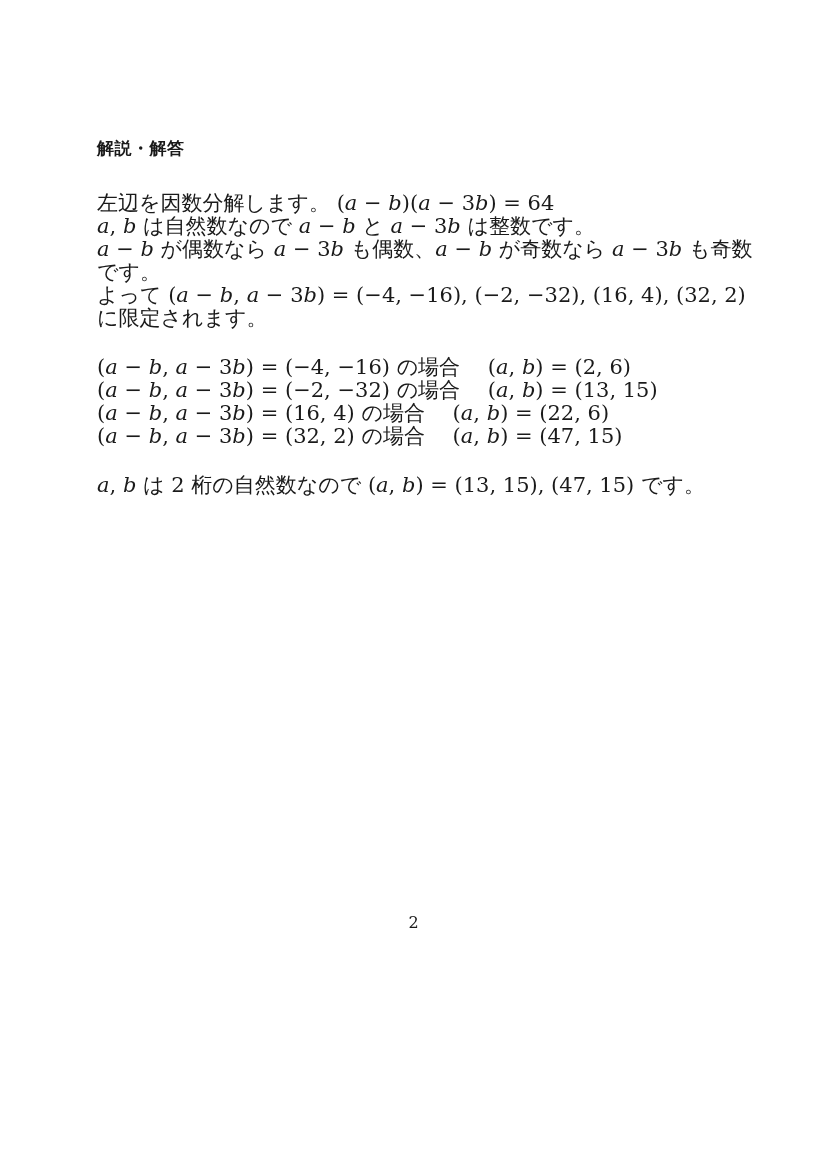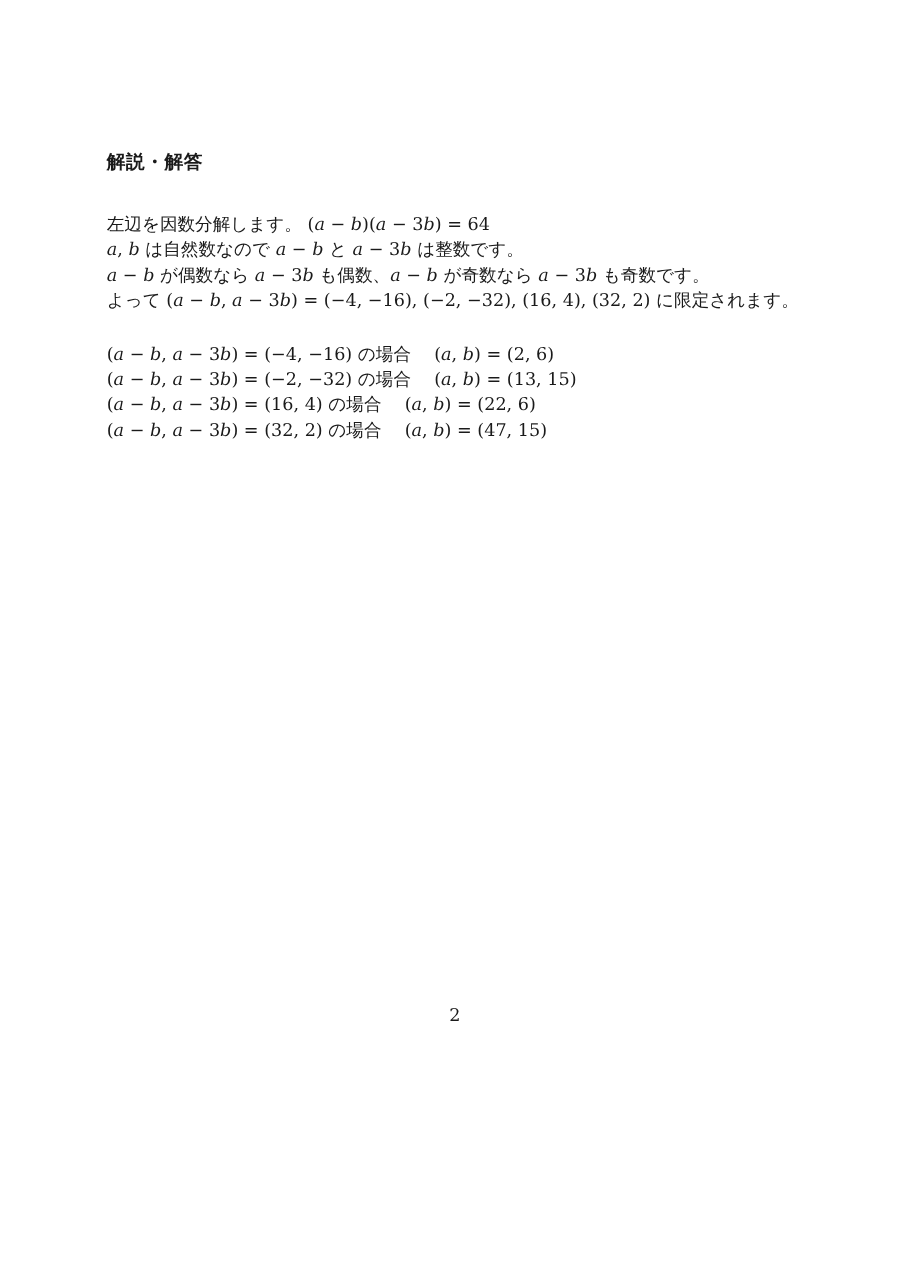--- a/index.html
+++ b/index.html
@@ -23,21 +23,21 @@
     font-family: "DejaVu Sans", sans-serif;
     font-weight: bold;
     font-size: 17px;
     line-height: 17px;
     margin: 0 0 35px 0;
     letter-spacing: 0.5px;
   }
   .paragraph { margin: 0 0 26px 0; }
   .paragraph:last-child { margin-bottom: 0; }
   .line {
-    font-size: 16px;
+    font-size: 21px;
     line-height: 23px;
     white-space: pre-wrap;
   }
   .seg-jp { font-family: "DejaVu Serif", serif; font-style: normal; }
   .seg-rm { font-family: "DejaVu Serif", serif; font-style: normal; }
   .seg-it { font-family: "DejaVu Serif", serif; font-style: italic; }
   .page-number {
     position: absolute;
     bottom: 36px;
     left: 0;
@@ -59,16 +59,19 @@
           <div class="line"><span class="seg-it">a</span><span class="seg-rm">, </span><span class="seg-it">b</span><span class="seg-jp"> は自然数なので </span><span class="seg-it">a</span><span class="seg-rm"> − </span><span class="seg-it">b</span><span class="seg-jp"> と </span><span class="seg-it">a</span><span class="seg-rm"> − 3</span><span class="seg-it">b</span><span class="seg-jp"> は整数です。</span></div>
           <div class="line"><span class="seg-it">a</span><span class="seg-rm"> − </span><span class="seg-it">b</span><span class="seg-jp"> が偶数なら </span><span class="seg-it">a</span><span class="seg-rm"> − 3</span><span class="seg-it">b</span><span class="seg-jp"> も偶数、</span><span class="seg-it">a</span><span class="seg-rm"> − </span><span class="seg-it">b</span><span class="seg-jp"> が奇数なら </span><span class="seg-it">a</span><span class="seg-rm"> − 3</span><span class="seg-it">b</span><span class="seg-jp"> も奇数です。</span></div>
           <div class="line"><span class="seg-jp">よって </span><span class="seg-rm">(</span><span class="seg-it">a</span><span class="seg-rm"> − </span><span class="seg-it">b</span><span class="seg-rm">, </span><span class="seg-it">a</span><span class="seg-rm"> − 3</span><span class="seg-it">b</span><span class="seg-rm">) = (−4, −16), (−2, −32), (16, 4), (32, 2)</span><span class="seg-jp"> に限定されます。</span></div>
         </div>
         <div class="paragraph">
           <div class="line"><span class="seg-rm">(</span><span class="seg-it">a</span><span class="seg-rm"> − </span><span class="seg-it">b</span><span class="seg-rm">, </span><span class="seg-it">a</span><span class="seg-rm"> − 3</span><span class="seg-it">b</span><span class="seg-rm">) = (−4, −16)</span><span class="seg-jp"> の場合</span><span class="seg-rm">　 (</span><span class="seg-it">a</span><span class="seg-rm">, </span><span class="seg-it">b</span><span class="seg-rm">) = (2, 6)</span></div>
           <div class="line"><span class="seg-rm">(</span><span class="seg-it">a</span><span class="seg-rm"> − </span><span class="seg-it">b</span><span class="seg-rm">, </span><span class="seg-it">a</span><span class="seg-rm"> − 3</span><span class="seg-it">b</span><span class="seg-rm">) = (−2, −32)</span><span class="seg-jp"> の場合</span><span class="seg-rm">　 (</span><span class="seg-it">a</span><span class="seg-rm">, </span><span class="seg-it">b</span><span class="seg-rm">) = (13, 15)</span></div>
           <div class="line"><span class="seg-rm">(</span><span class="seg-it">a</span><span class="seg-rm"> − </span><span class="seg-it">b</span><span class="seg-rm">, </span><span class="seg-it">a</span><span class="seg-rm"> − 3</span><span class="seg-it">b</span><span class="seg-rm">) = (16, 4)</span><span class="seg-jp"> の場合</span><span class="seg-rm">　 (</span><span class="seg-it">a</span><span class="seg-rm">, </span><span class="seg-it">b</span><span class="seg-rm">) = (22, 6)</span></div>
           <div class="line"><span class="seg-rm">(</span><span class="seg-it">a</span><span class="seg-rm"> − </span><span class="seg-it">b</span><span class="seg-rm">, </span><span class="seg-it">a</span><span class="seg-rm"> − 3</span><span class="seg-it">b</span><span class="seg-rm">) = (32, 2)</span><span class="seg-jp"> の場合</span><span class="seg-rm">　 (</span><span class="seg-it">a</span><span class="seg-rm">, </span><span class="seg-it">b</span><span class="seg-rm">) = (47, 15)</span></div>
         </div>
+        <div class="paragraph">
+          <div class="line"><span class="seg-it">a</span><span class="seg-rm">, </span><span class="seg-it">b</span><span class="seg-jp"> は 2 桁の自然数なので </span><span class="seg-rm">(</span><span class="seg-it">a</span><span class="seg-rm">, </span><span class="seg-it">b</span><span class="seg-rm">) = (13, 15), (47, 15)</span><span class="seg-jp"> です。</span></div>
+        </div>
       </div>
   </div>
   <div class="page-number">2</div>
 </div>
 
 </body></html>

